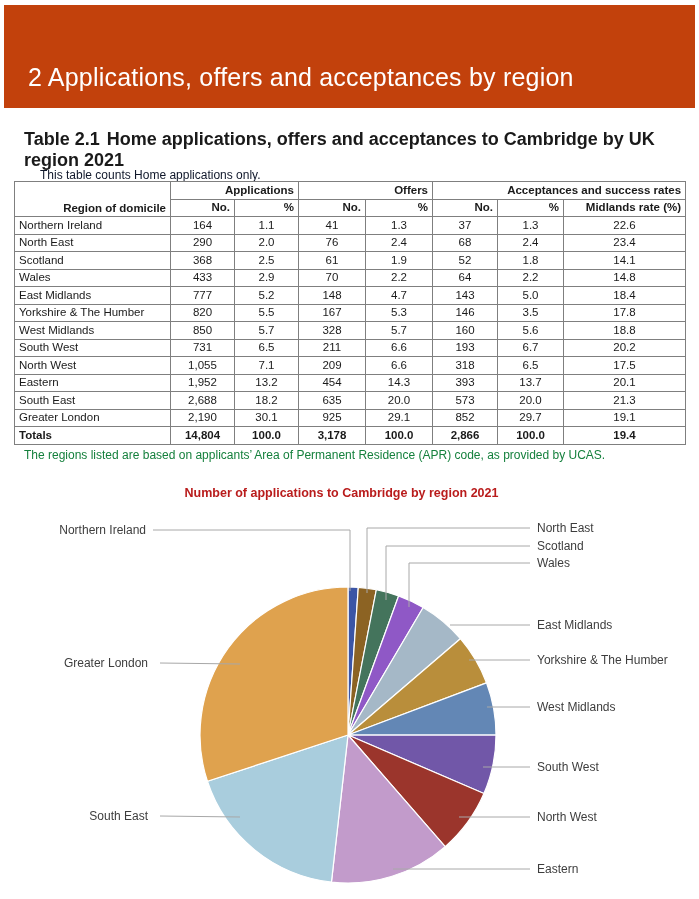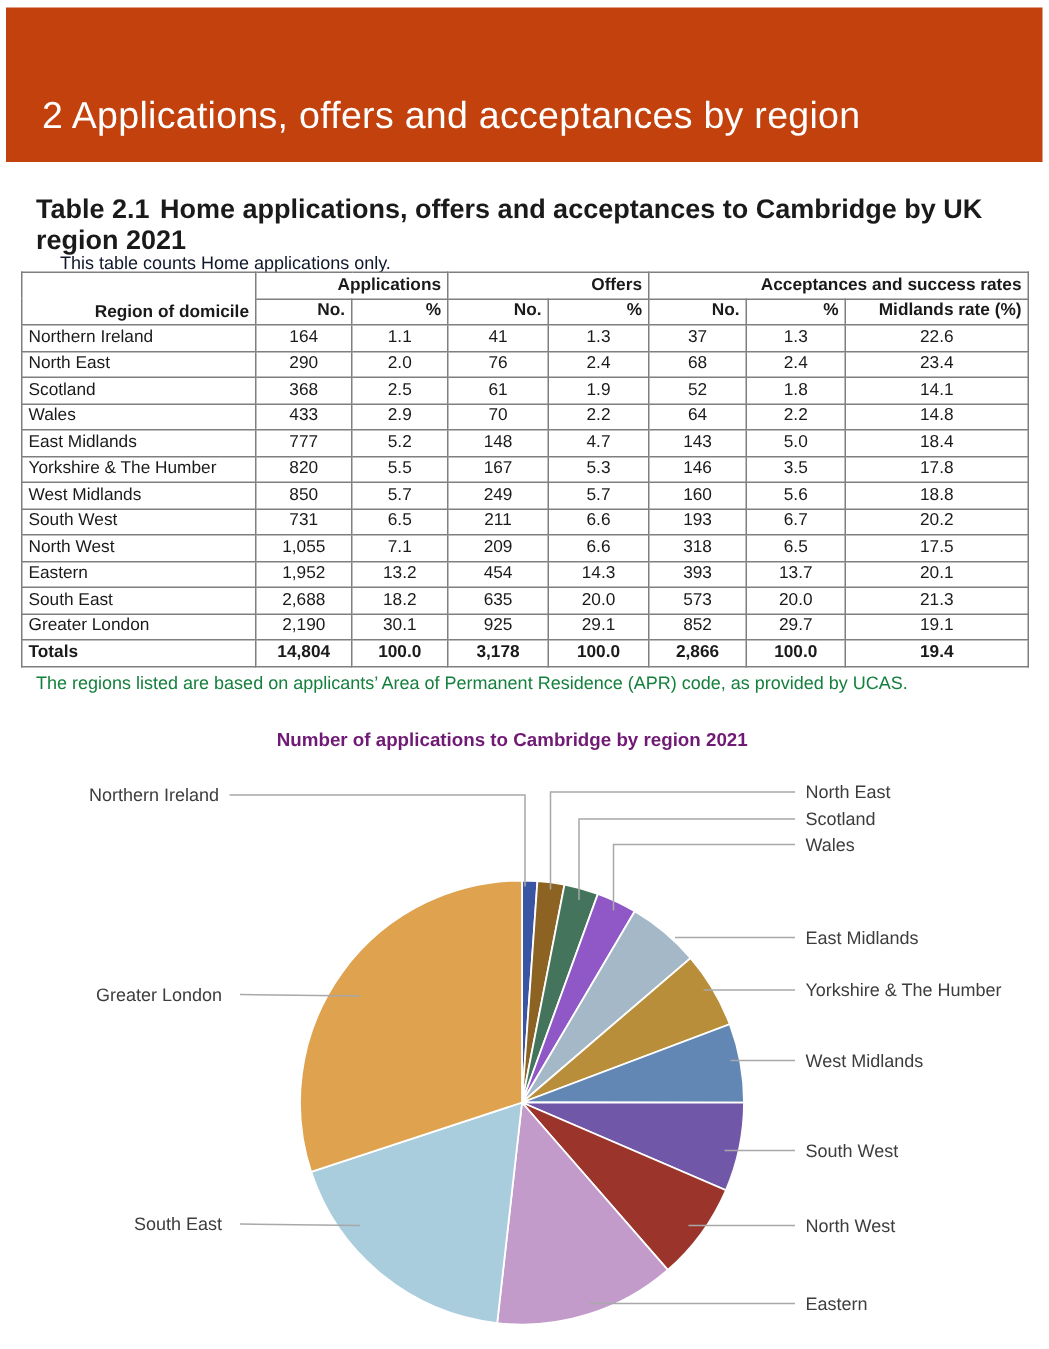--- a/index.html
+++ b/index.html
@@ -34,21 +34,21 @@
   table.data th{font-weight:700;text-align:right;}
   table.data th.region-h{text-align:right;vertical-align:bottom;}
   table.data td{text-align:center;font-weight:400;}
   table.data td.region{text-align:left;}
   table.data tr.totals td{font-weight:700;margin-left:40px;}
   .footnote{
     position:absolute;left:24px;top:448px;font-size:12px;margin:0;color:#15803d;
   }
   .chart-title{
     position:absolute;left:0;top:486px;width:683px;text-align:center;
-    font-size:12.5px;font-weight:700;margin:0;color:#701a75;
+    font-size:12.5px;font-weight:700;margin:0;color:#b91c1c;
   }
   svg.chart{position:absolute;left:0;top:505px;}
   svg.chart text{
     font-family:"Liberation Sans","DejaVu Sans",sans-serif;font-size:12px;fill:#3d3d3d;
   }
 </style>
 </head>
 <body>
 
 <header class="band">
@@ -145,21 +145,21 @@
         <td>167</td>
         <td>5.3</td>
         <td>146</td>
         <td>3.5</td>
         <td>17.8</td>
       </tr>
       <tr>
         <td class="region">West Midlands</td>
         <td>850</td>
         <td>5.7</td>
-        <td>249</td>
+        <td>328</td>
         <td>5.7</td>
         <td>160</td>
         <td>5.6</td>
         <td>18.8</td>
       </tr>
       <tr>
         <td class="region">South West</td>
         <td>731</td>
         <td>6.5</td>
         <td>211</td>

